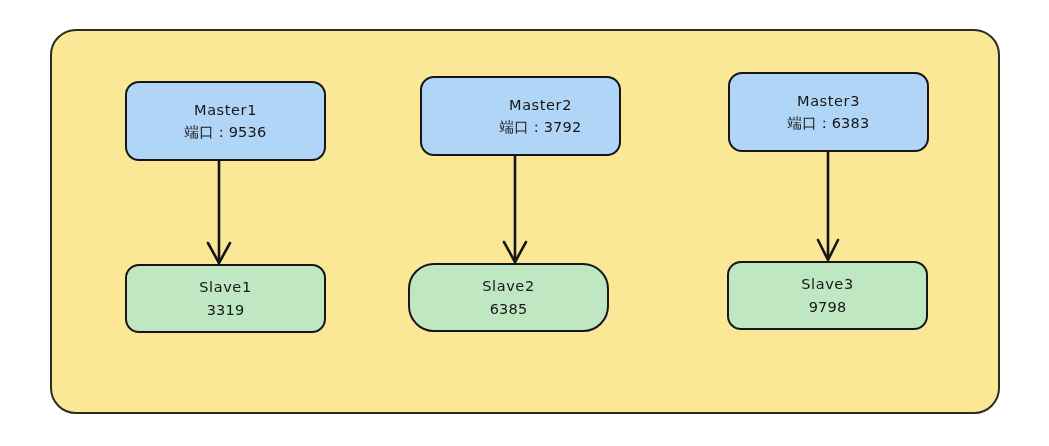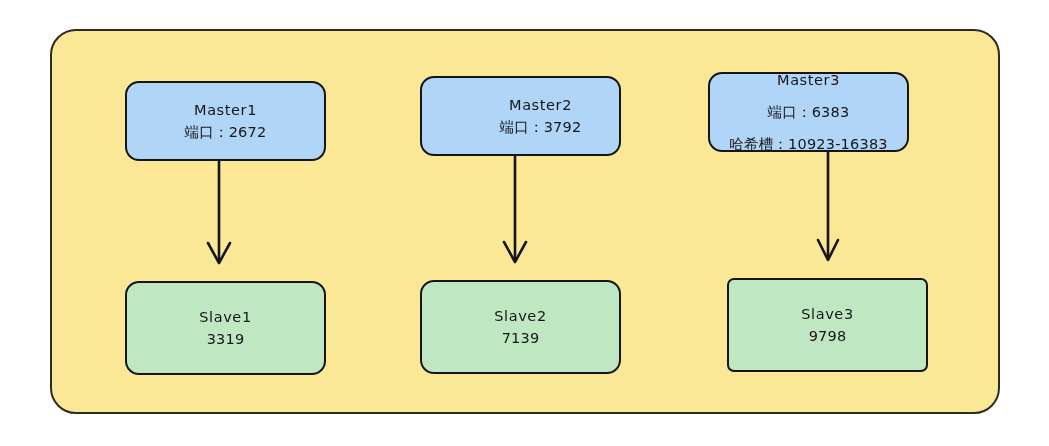--- a/index.html
+++ b/index.html
@@ -50,45 +50,44 @@
 
   .node.master {
     background: #b1d5f7;
     width: 201px;
     height: 80px;
   }
 
   .node.slave {
     background: #bfe8c2;
     width: 201px;
-    height: 94px;
-    margin-top: 17px;
+    height: 69px;
   }
 
   .node-line {
     font-size: 14.5px;
     line-height: 1.52;
     white-space: nowrap;
     letter-spacing: 0.2px;
   }
 
   .node.master .node-line.title,
   .node.slave .node-line.title {
     letter-spacing: 0.6px;
   }
 
   
   #master-1 { left: 125px; top: 81px; text-align: center; }
   #master-2 { left: 420px; top: 76px; padding-left: 40px; }
-  #master-3 { left: 708px; top: 72px; gap: 10px; }
+  #master-3 { left: 728px; top: 72px; }
 
   
   #slave-1 { left: 125px; top: 264px; }
-  #slave-2 { left: 420px; top: 263px; }
-  #slave-3 { left: 727px; top: 261px; border-radius: 7px; }
+  #slave-2 { left: 408px; top: 263px; border-radius: 26px; }
+  #slave-3 { left: 727px; top: 261px; }
 
   .edge-layer {
     position: absolute;
     left: 0;
     top: 0;
     width: 1049px;
     height: 446px;
     pointer-events: none;
   }
 </style>
@@ -112,42 +111,41 @@
     </g>
 
     <g>
       <line x1="828" y1="152" x2="828" y2="259" stroke="#16161a" stroke-width="2.6" stroke-linecap="round"></line>
       <polyline points="818,240 828,260 838,240" fill="none" stroke="#16161a" stroke-width="2.6" stroke-linecap="round" stroke-linejoin="round"></polyline>
     </g>
   </svg>
 
   <div class="node master" id="master-1">
     <div class="node-line title">Master1</div>
-    <div class="node-line">端口：2672</div>
+    <div class="node-line">端口：9536</div>
   </div>
 
   <div class="node master" id="master-2">
     <div class="node-line title">Master2</div>
     <div class="node-line">端口：3792</div>
   </div>
 
   <div class="node master" id="master-3">
     <div class="node-line title">Master3</div>
     <div class="node-line">端口：6383</div>
-    <div class="node-line">哈希槽：10923-16383</div>
   </div>
 
   <div class="node slave" id="slave-1">
     <div class="node-line title">Slave1</div>
     <div class="node-line">3319</div>
   </div>
 
   <div class="node slave" id="slave-2">
     <div class="node-line title">Slave2</div>
-    <div class="node-line">7139</div>
+    <div class="node-line">6385</div>
   </div>
 
   <div class="node slave" id="slave-3">
     <div class="node-line title">Slave3</div>
     <div class="node-line">9798</div>
   </div>
 
 </div>
 
 </body></html>

